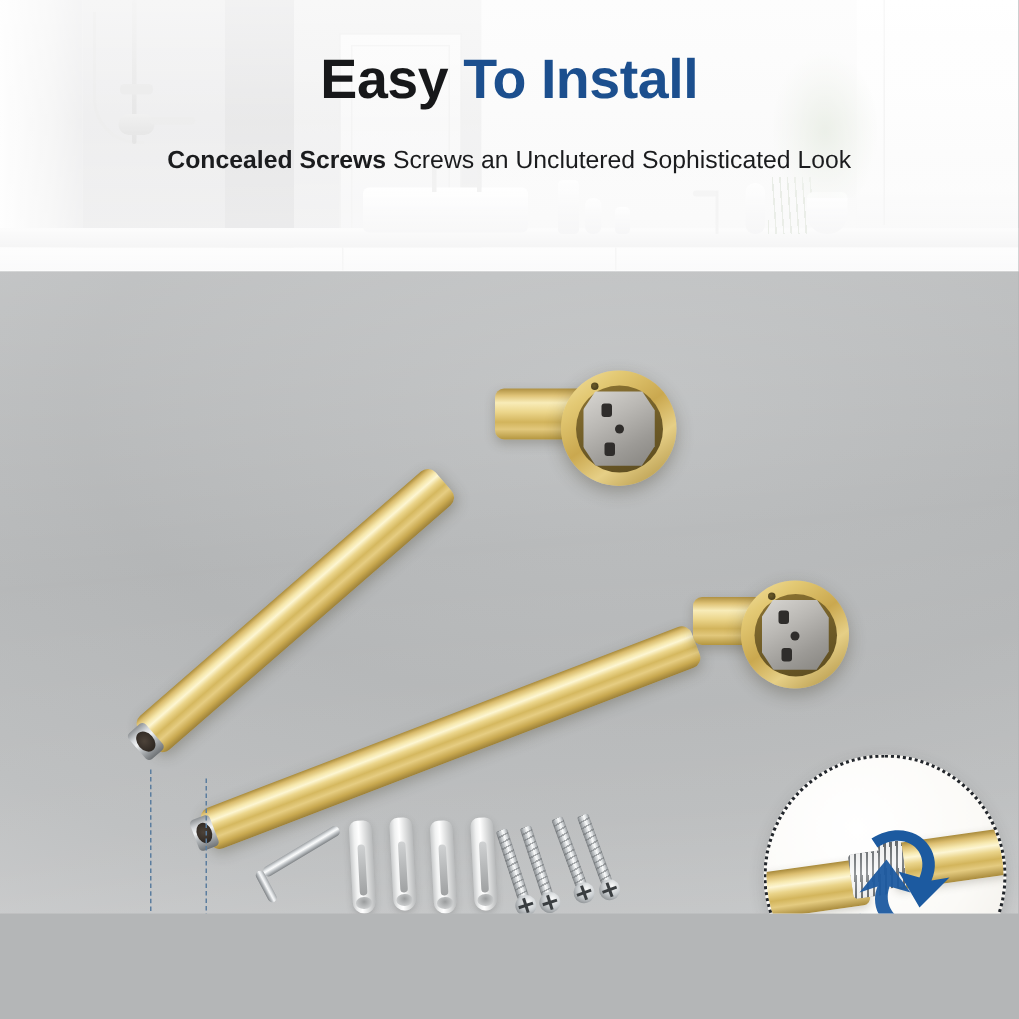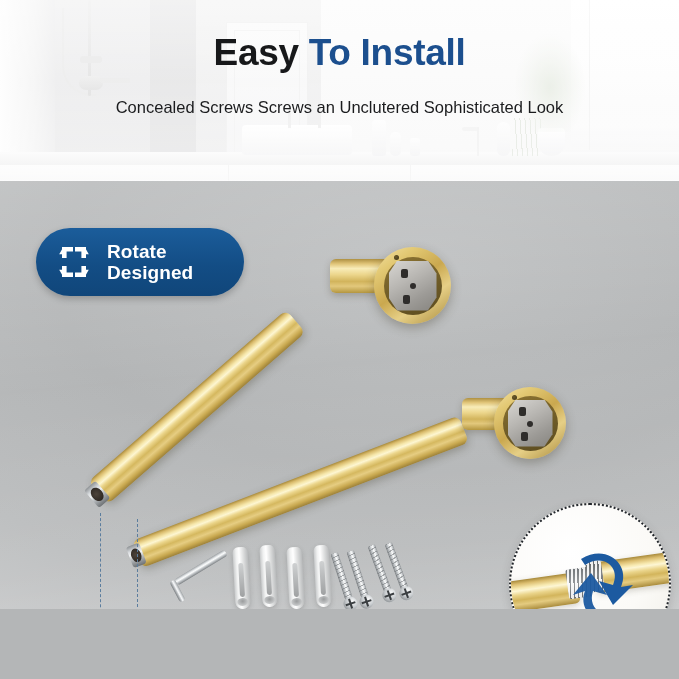--- a/index.html
+++ b/index.html
@@ -157,21 +157,21 @@
   }
   .title .dark { color: #17181a; }
   .title .blue { color: #1c4f8e; }
 
   .subtitle {
     position: absolute; left: 0; top: 98px; width: 679px;
     text-align: center;
     font-size: 16.5px; color: #1b1c1e; line-height: 1.2;
     white-space: nowrap;
   }
-  .subtitle .strong { font-weight: 400; }
+  .subtitle .strong { font-weight: 700; }
 
   
   .stage {
     position: absolute; left: 0; top: 181px;
     width: 679px; height: 498px;
     background:
       radial-gradient(ellipse 120% 90% at 62% 18%, #bcbebf 0%, #b2b4b5 45%, #b9bbbc 75%, #c6c7c8 100%);
   }
   .stage-light {
     position: absolute; left: 0; top: 0; width: 679px; height: 498px;
@@ -454,40 +454,20 @@
     <div class="flange-inner" style="width:55px;height:55px;">
       <div class="plate" style="width:45px;height:47px;clip-path:polygon(18% 0,82% 0,100% 26%,100% 74%,82% 100%,18% 100%,0 74%,0 26%);">
         <div class="plate-hole" style="left:11px;top:7px;width:7px;height:9px;"></div>
         <div class="plate-hole" style="left:19px;top:21px;width:6px;height:6px;border-radius:50%;"></div>
         <div class="plate-hole" style="left:13px;top:32px;width:7px;height:9px;"></div>
       </div>
     </div>
     <div class="flange-screwhole" style="left:18px;top:8px;"></div>
   </div>
 
-  <div class="badge">
-    <span class="badge-icon">
-      <svg viewBox="0 0 44 44" width="44" height="44" aria-hidden="true">
-        <g fill="#ffffff">
-          <path d="M10 7 h11 v4.6 h-6.4 v6.4 h-4.6 z"></path>
-          <path d="M7.2 14.2 l6.6 0 l-3.3 -5.6 z"></path>
-          <path d="M34 7 h-11 v4.6 h6.4 v6.4 h4.6 z"></path>
-          <path d="M36.8 14.2 l-6.6 0 l3.3 -5.6 z"></path>
-          <path d="M10 37 h11 v-4.6 h-6.4 v-6.4 h-4.6 z"></path>
-          <path d="M7.2 29.8 l6.6 0 l-3.3 5.6 z"></path>
-          <path d="M34 37 h-11 v-4.6 h6.4 v-6.4 h4.6 z"></path>
-          <path d="M36.8 29.8 l-6.6 0 l3.3 5.6 z"></path>
-        </g>
-      </svg>
-    </span>
-    <span class="badge-text">
-      <span>Rotate</span><br>
-      <span>Designed</span>
-    </span>
-  </div>
 
   <div class="hex-key" style="left:168px;top:548px;width:70px;height:60px;">
     <div class="hex-long" style="left:4px;top:16px;"></div>
     <div class="hex-short" style="left:-2px;top:40px;"></div>
   </div>
 
   <div class="anchor" style="left:234px;top:547px;"></div>
   <div class="anchor" style="left:261px;top:545px;"></div>
   <div class="anchor" style="left:288px;top:547px;"></div>
   <div class="anchor" style="left:315px;top:545px;"></div>

